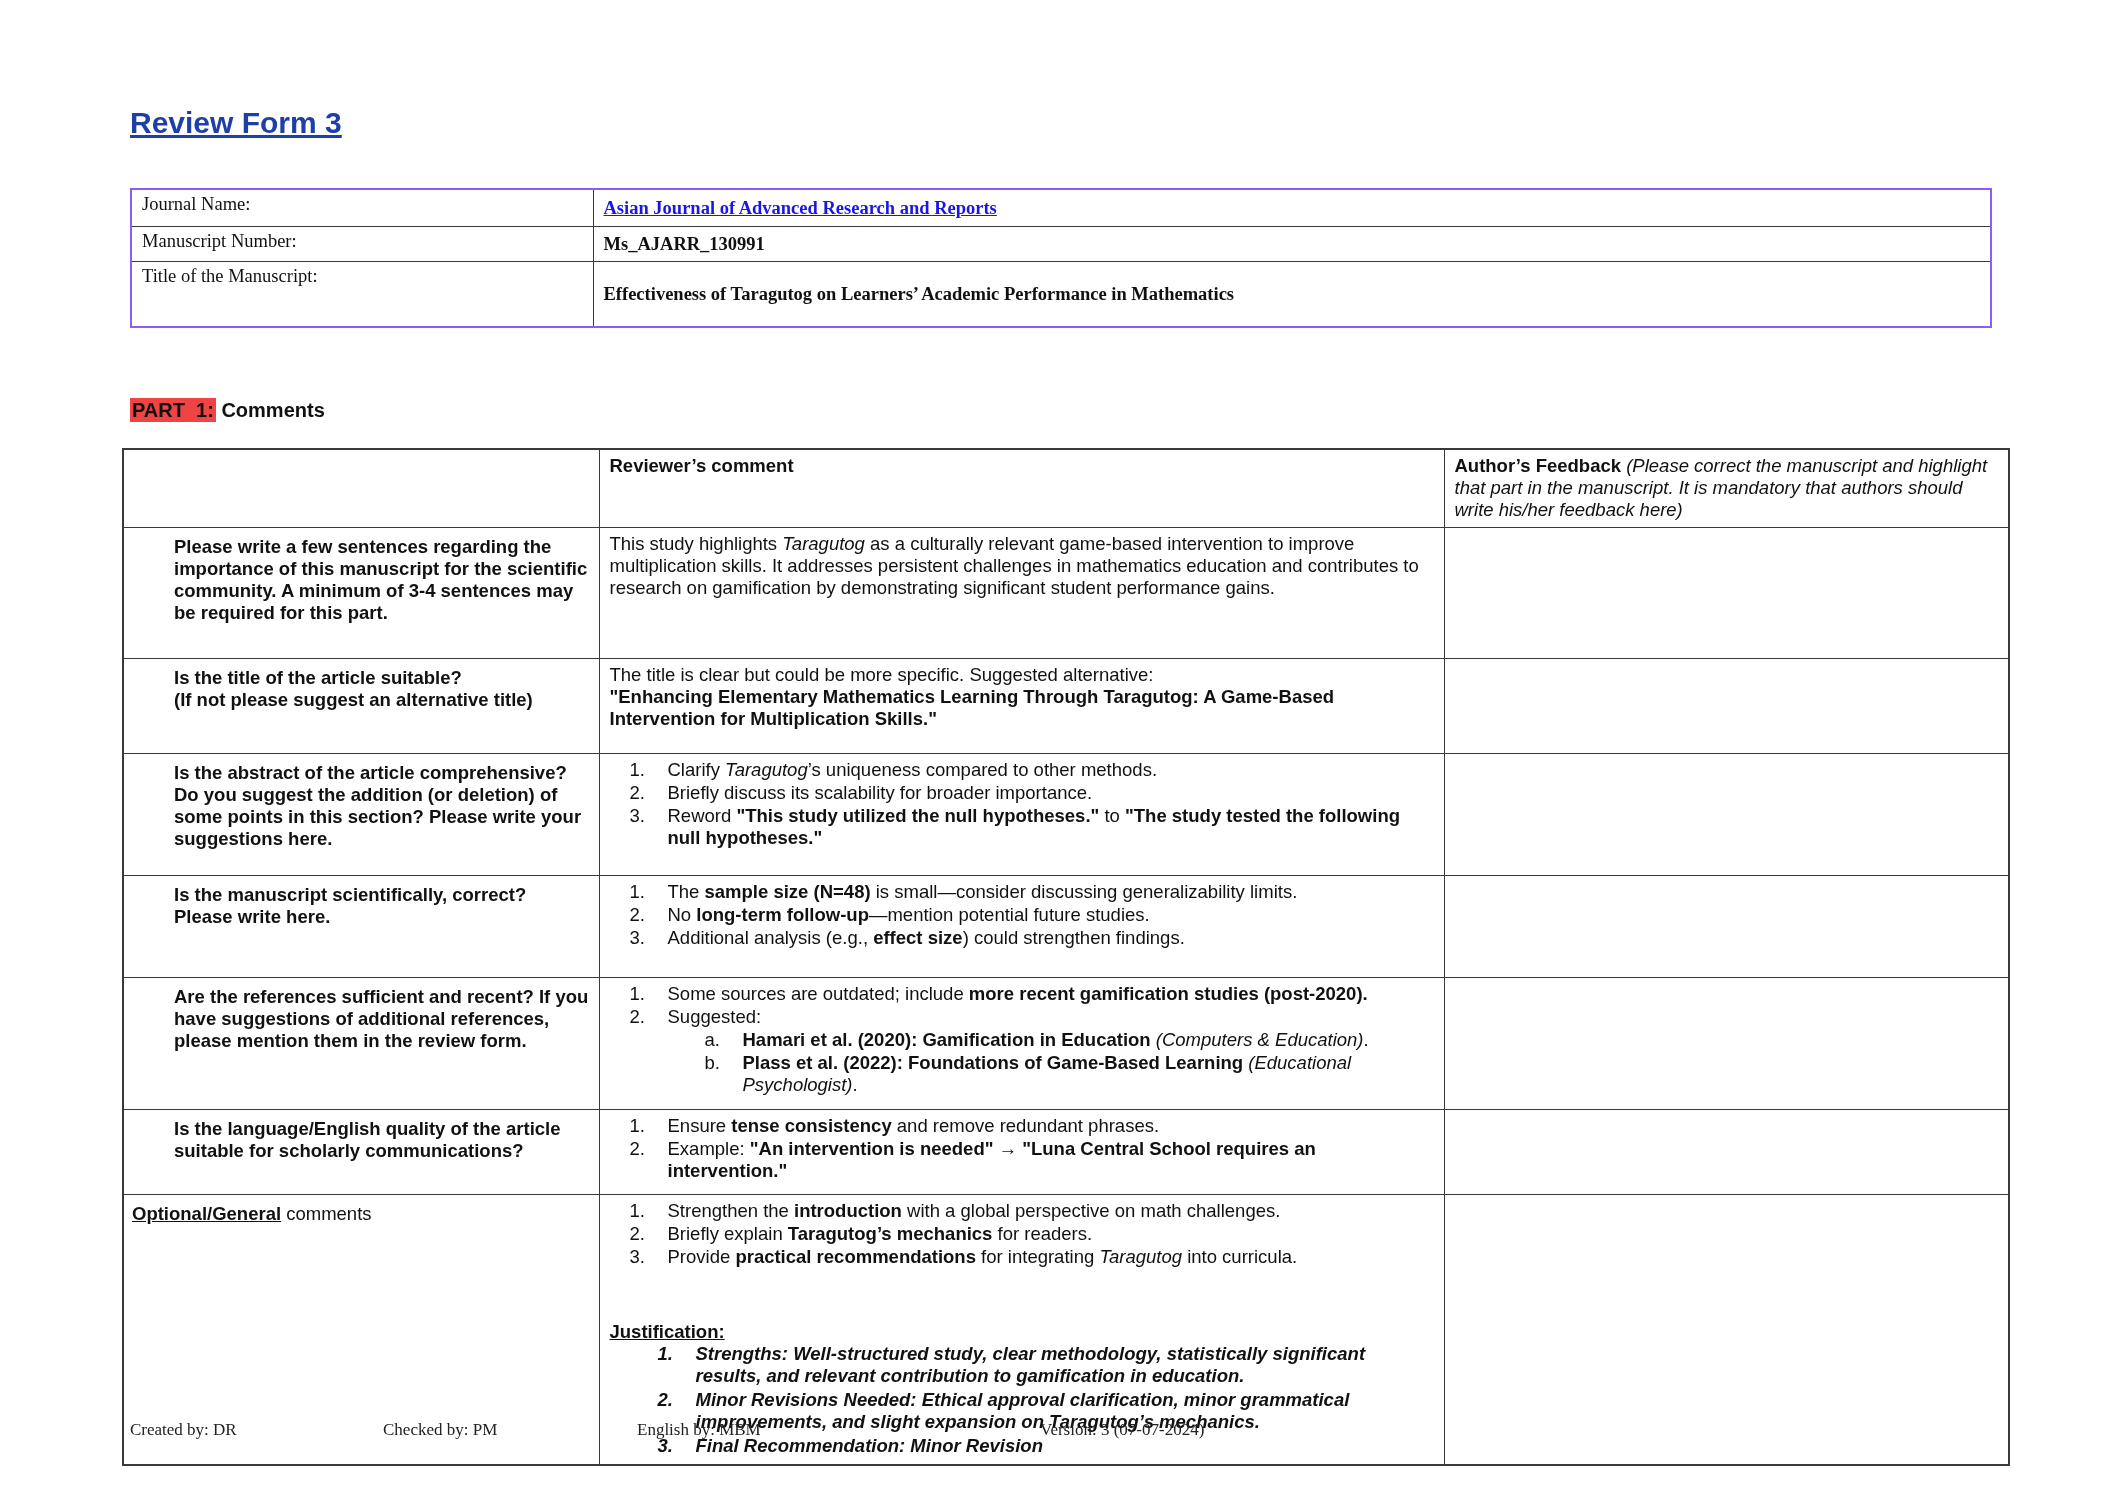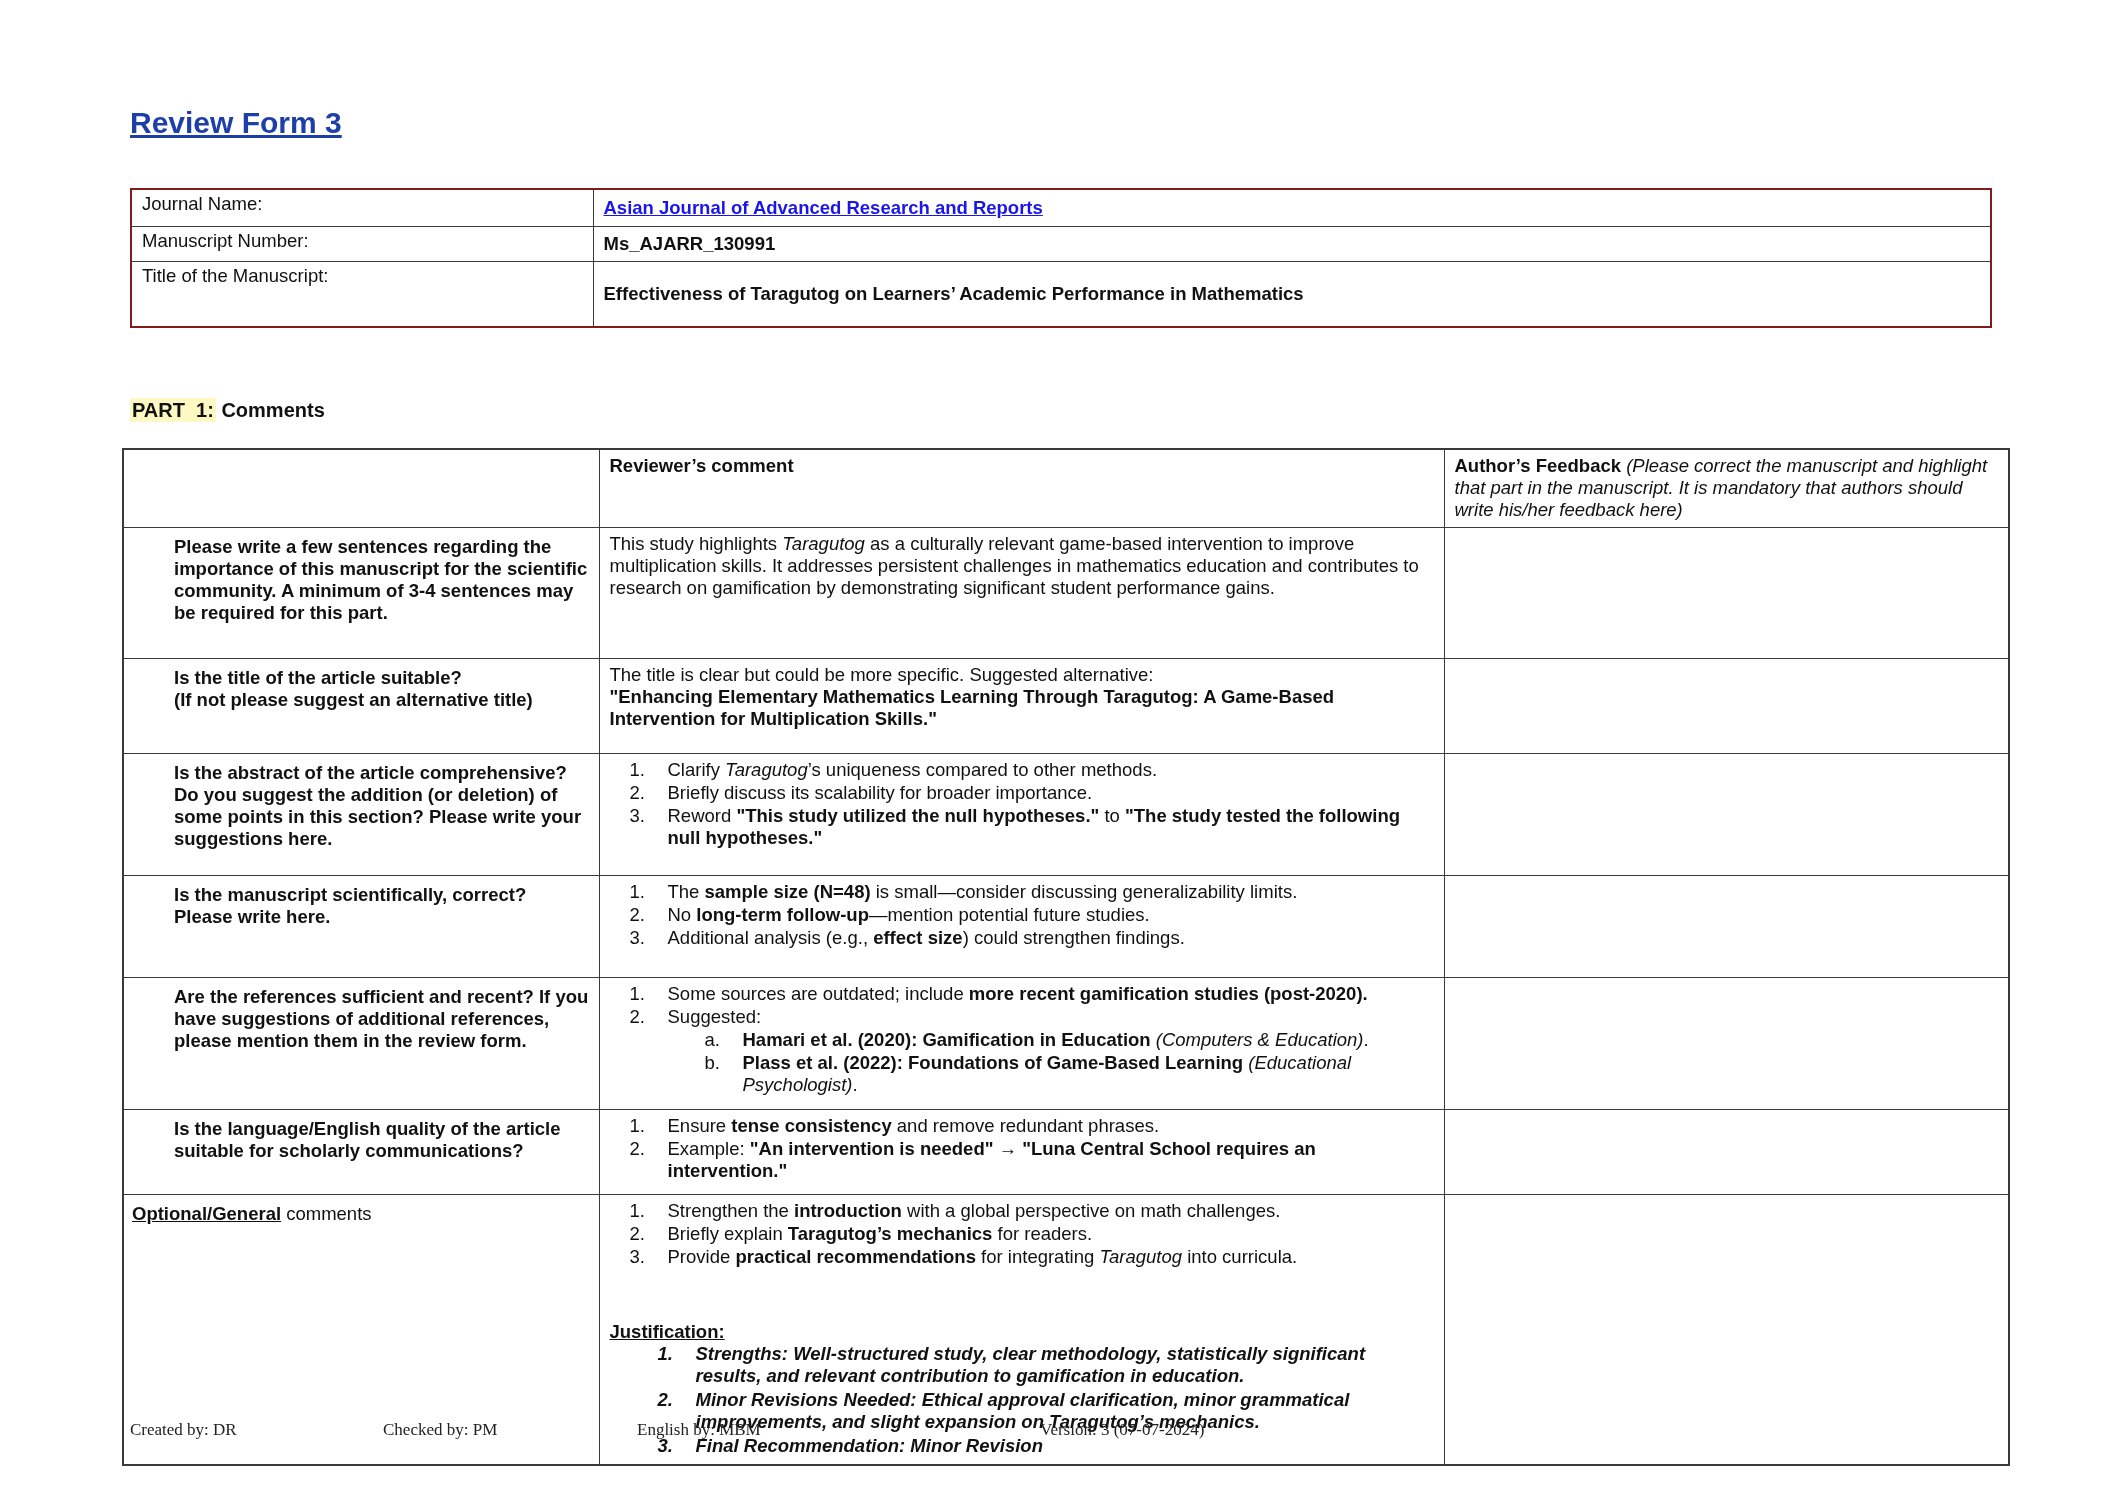--- a/index.html
+++ b/index.html
@@ -6,33 +6,33 @@
   body{width:2117px;height:1497px;position:relative;font-family:"Liberation Sans",sans-serif;color:#111;overflow:hidden;}
   .b{font-weight:bold;}
   .i{font-style:italic;}
   .u{text-decoration:underline;margin-top:38px;}
 
   .doc-title{position:absolute;left:130px;top:106px;font-size:30px;font-weight:bold;color:#1e3fa8;text-decoration:underline;}
 
   table{border-collapse:collapse;table-layout:fixed;}
   td{border:1px solid #3a3a3a;vertical-align:top;font-size:18.5px;line-height:22px;word-wrap:break-word;}
 
-  .meta-table{position:absolute;left:130px;top:188px;width:1860px;border:2px solid #7f1d1d;}
+  .meta-table{position:absolute;left:130px;top:188px;width:1860px;border:2px solid #8b5cf6;font-family:Liberation Serif, serif;}
   .meta-table td{padding:3px 10px;}
   .meta-table tr:nth-child(1) td{height:30px;}
   .meta-table tr:nth-child(2) td{height:28px;}
   .meta-table tr:nth-child(3) td{height:58px;}
   .meta-table tr:nth-child(4) td{height:29px;}
   .meta-table td.mv{vertical-align:middle;margin-left:32px;}
   .meta-table tr:nth-child(3) td.ml{vertical-align:top;}
   .link{color:#1a16e8;font-weight:bold;text-decoration:underline;cursor:pointer;}
   .vbold{font-weight:bold;}
 
   .part1{position:absolute;left:130px;top:399px;font-size:20px;font-weight:bold;}
-  .hl{background:#fef9c3;white-space:pre;padding:1px 2px;}
+  .hl{background:#ef4444;white-space:pre;padding:1px 2px;}
 
   .review-table{position:absolute;left:122px;top:448px;width:1886px;border:2px solid #3a3a3a;}
   .review-table tr:nth-child(1) td{height:67px;}
   .review-table tr:nth-child(2) td{height:114px;}
   .review-table tr:nth-child(3) td{height:78px;}
   .review-table tr:nth-child(4) td{height:105px;}
   .review-table tr:nth-child(5) td{height:85px;}
   .review-table tr:nth-child(6) td{height:115px;}
   .review-table tr:nth-child(7) td{height:68px;}
   .review-table tr:nth-child(8) td{height:237px;}

